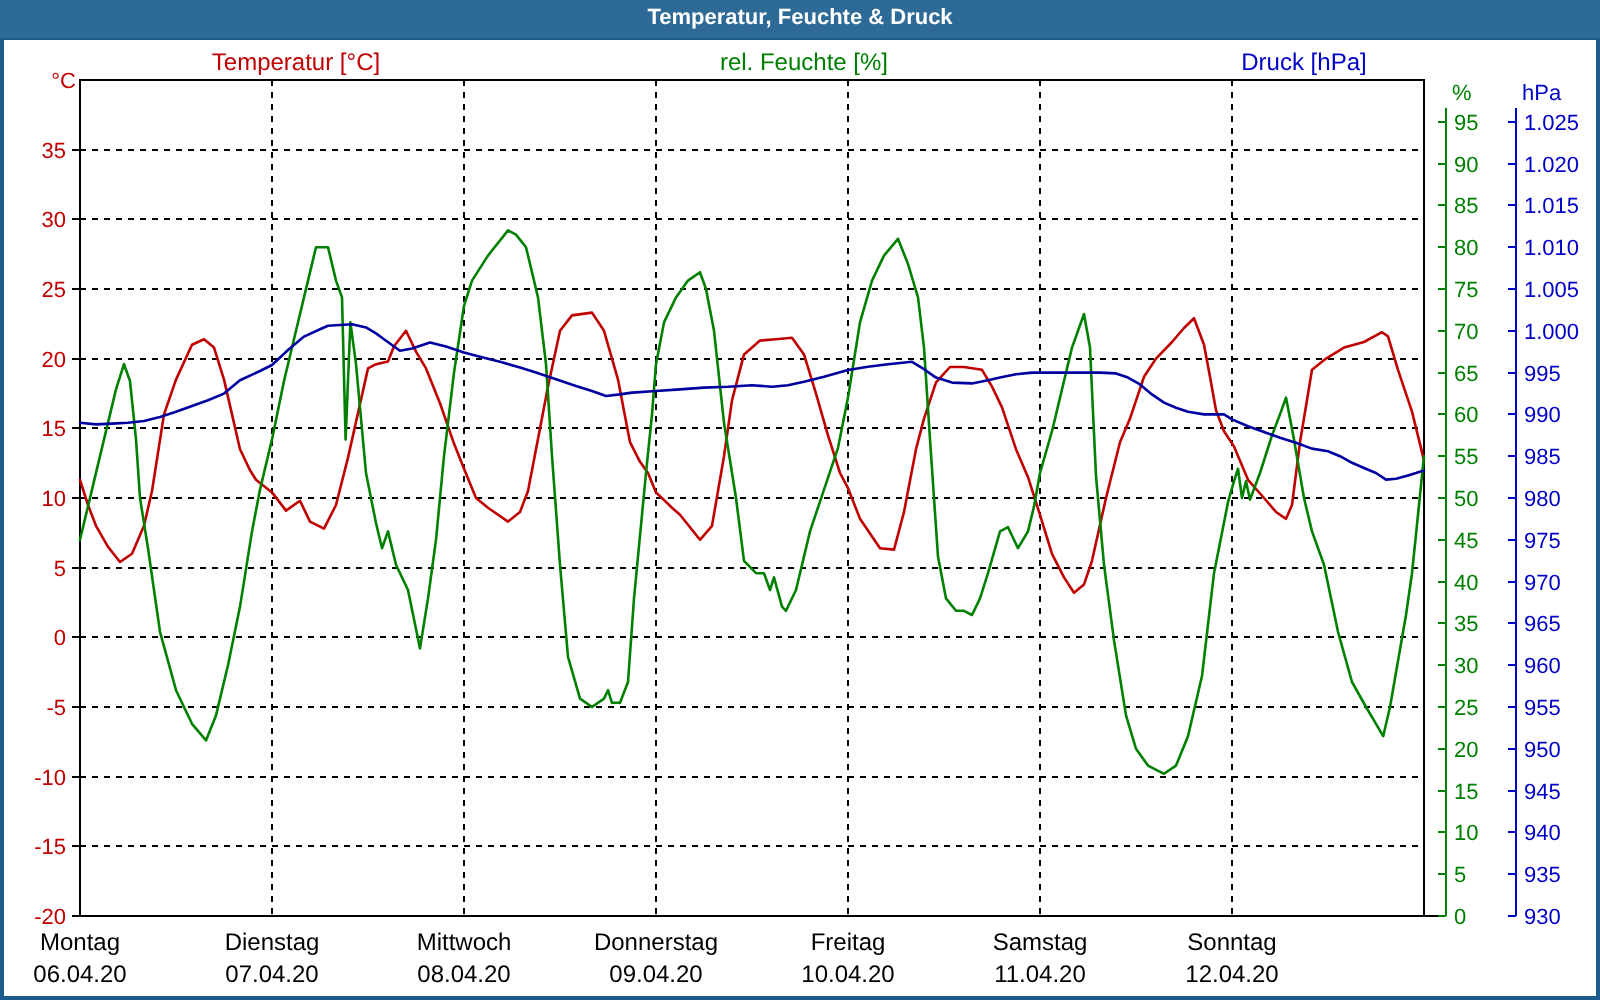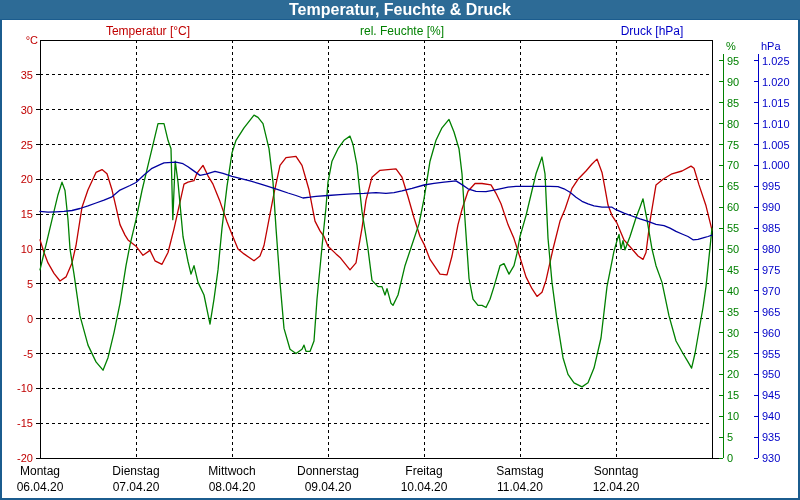--- a/index.html
+++ b/index.html
@@ -4,21 +4,21 @@
 <style>
   html,body{margin:0;padding:0;background:#ffffff;}
   .window{
     position:relative;width:800px;height:500px;background:#ffffff;
     box-shadow:inset 0 0 0 2px #1b5c8e;
     font-family:"Liberation Sans",sans-serif;overflow:hidden;
   }
   .titlebar{
     position:absolute;top:0;left:0;right:0;height:19px;
     background:#2d6b96;border-bottom:1px solid #1b5c8e;
-    color:#ffffff;text-align:center;font-size:16px;font-weight:bold;line-height:19px;
+    color:#ffffff;text-align:center;font-size:11px;font-weight:bold;line-height:19px;
     user-select:none;
   }
   svg{position:absolute;top:0;left:0;}
   svg text{font-family:"Liberation Sans",sans-serif;}
   .hdr{font-size:12px;}
   .unit{font-size:11px;}
 </style>
 </head>
 <body>
 

